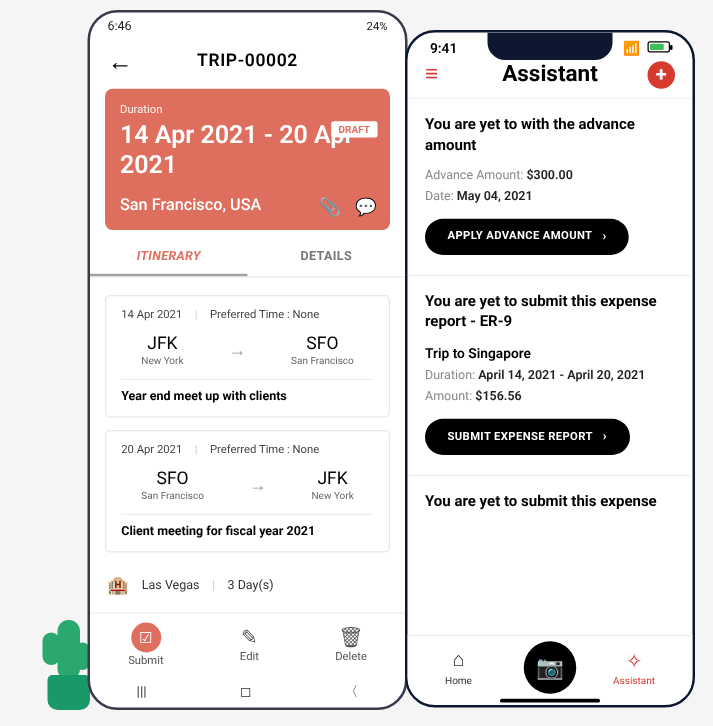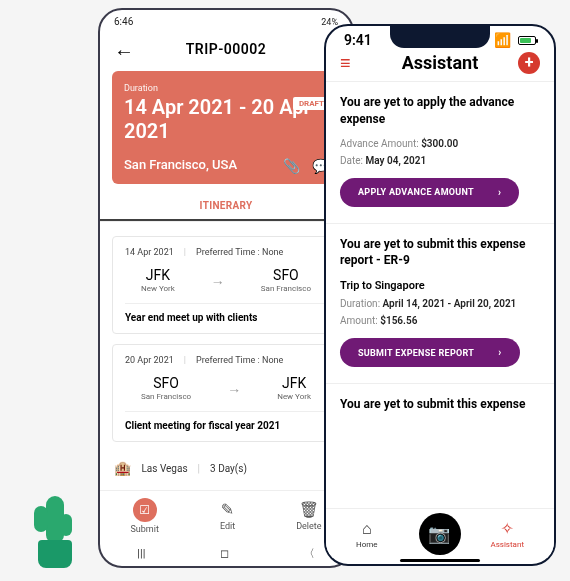--- a/index.html
+++ b/index.html
@@ -7,21 +7,21 @@
 
 
 .cactus { position: absolute; left: 28px; bottom: 5px; width: 50px; height: 80px; z-index: 0; }
 .cactus .trunk { position: absolute; left: 18px; top: 0; width: 18px; height: 48px; background: #2aa86e; border-radius: 9px; }
 .cactus .arm1 { position: absolute; left: 6px; top: 10px; width: 14px; height: 26px; background: #2aa86e; border-radius: 7px; }
 .cactus .arm2 { position: absolute; left: 32px; top: 18px; width: 12px; height: 22px; background: #2aa86e; border-radius: 6px; }
 .cactus .pot { position: absolute; left: 10px; top: 44px; width: 34px; height: 28px; background: #1a9968; border-radius: 4px 4px 8px 8px; }
 
 
 .phone { position: absolute; background: #fff; border-radius: 24px; overflow: hidden; }
-.phone1 { left: 70px; top: 8px; width: 256px; height: 560px; border: 2px solid #3a3a4a; z-index: 2; margin-left: 28px; }
+.phone1 { left: 70px; top: 8px; width: 256px; height: 560px; border: 2px solid #3a3a4a; z-index: 2; }
 .phone2 { left: 324px; top: 24px; width: 232px; height: 542px; border: 2px solid #0d1830; z-index: 3; }
 .notch { position: absolute; top: 0; left: 50%; transform: translateX(-50%); width: 100px; height: 22px; background: #0d1830; border-radius: 0 0 14px 14px; z-index: 10; }
 
 
 .statusbar { display: flex; justify-content: space-between; align-items: center; padding: 6px 14px; font-size: 10px; color: #222; }
 .statusbar .right { display: flex; gap: 3px; align-items: center; font-size: 9px; }
 
 
 .p1-header { display: flex; align-items: center; justify-content: center; padding: 8px 12px; position: relative; }
 .p1-header .back { position: absolute; left: 14px; font-size: 20px; }
@@ -31,21 +31,21 @@
 .trip-card { margin: 6px 12px; background: #de6f5e; color: #fff; border-radius: 6px; padding: 12px; position: relative; }
 .trip-card .dur-label { font-size: 9px; opacity: 0.9; }
 .trip-card .dates { font-size: 20px; font-weight: 600; margin-top: 2px; }
 .trip-card .city { font-size: 13px; font-weight: 500; margin-top: 14px; }
 .trip-card .badge { position: absolute; right: 10px; top: 26px; background: #fff; color: #de6f5e; font-size: 8px; font-weight: 700; padding: 2px 6px; border-radius: 2px; }
 .trip-card .icons { position: absolute; right: 10px; bottom: 10px; display: flex; gap: 12px; font-size: 14px; }
 
 
 .tabs { display: flex; margin-top: 8px; border-bottom: 1px solid #eee; }
 .tab { flex: 1; text-align: center; padding: 8px 0; font-size: 10px; font-weight: 700; color: #777; letter-spacing: 0.3px; }
-.tab.active { color: #de6f5e; border-bottom: 2px solid #404040; }
+.tab.active { color: #de6f5e; border-bottom: 2px solid #a3a3a3; font-style: italic; }
 
 
 .itin-content { padding: 4px 12px 0; }
 .itin-card { border: 1px solid #e6e6e6; border-radius: 4px; margin-top: 10px; padding: 10px 12px; }
 .itin-meta { display: flex; gap: 10px; font-size: 9px; color: #444; }
 .itin-meta .sep { color: #ccc; }
 .route { display: flex; align-items: center; justify-content: center; gap: 36px; margin: 10px 0; }
 .route .city { text-align: center; }
 .route .code { font-size: 14px; font-weight: 400; }
 .route .name { font-size: 8px; color: #666; margin-top: 1px; }
@@ -71,32 +71,32 @@
 .p2-header .menu { position: absolute; left: 14px; font-size: 18px; color: #d63a2f; }
 .p2-header .plus { position: absolute; right: 14px; width: 22px; height: 22px; background: #d63a2f; color: #fff; border-radius: 50%; display: flex; align-items: center; justify-content: center; font-size: 16px; font-weight: bold; }
 .p2-title { font-size: 18px; font-weight: 700; }
 
 .p2-content { height: calc(100% - 110px); overflow: hidden; }
 .p2-card { border-top: 1px solid #eee; padding: 12px 14px 16px; }
 .p2-card-title { font-size: 12px; font-weight: 700; margin-bottom: 10px; line-height: 1.4; }
 .p2-field { font-size: 10px; color: #888; margin-top: 6px; }
 .p2-field .val { color: #222; font-weight: 600; }
 .p2-subtitle { font-size: 11px; font-weight: 600; margin-top: 4px; margin-bottom: 4px; }
-.p2-btn { display: inline-flex; align-items: center; gap: 24px; background: #701a75; color: #fff; font-size: 9px; font-weight: 700; padding: 9px 18px; border-radius: 20px; margin-top: 12px; letter-spacing: 0.3px; }
+.p2-btn { display: inline-flex; align-items: center; gap: 8px; background: #000000; color: #fff; font-size: 9px; font-weight: 700; padding: 9px 18px; border-radius: 20px; margin-top: 12px; letter-spacing: 0.3px; }
 .p2-btn .chev { font-size: 10px; }
 
 
 .p2-nav { position: absolute; bottom: 6px; left: 0; right: 0; height: 50px; background: #fff; border-top: 1px solid #eee; display: flex; align-items: center; justify-content: space-between; padding: 0 30px; }
 .p2-nav .navbtn { display: flex; flex-direction: column; align-items: center; font-size: 8px; color: #333; gap: 2px; }
 .p2-nav .navbtn.active { color: #d63a2f; }
 .p2-nav .navbtn .icon { font-size: 16px; }
 .p2-nav .camera { width: 42px; height: 42px; background: #000; border-radius: 50%; display: flex; align-items: center; justify-content: center; color: #fff; font-size: 18px; position: absolute; left: 50%; transform: translateX(-50%); }
 .p2-handle { position: absolute; bottom: 2px; left: 50%; transform: translateX(-50%); width: 80px; height: 3px; background: #000; border-radius: 2px; }
 
-.ios-status { display: flex; justify-content: space-between; padding: 6px 18px 0; font-size: 14px; font-weight: 600; }
+.ios-status { display: flex; justify-content: space-between; padding: 6px 18px 0; font-size: 11px; font-weight: 600; }
 .battery { display: inline-block; width: 18px; height: 9px; border: 1px solid #000; border-radius: 2px; position: relative; margin-left: 3px; }
 .battery::after { content: ''; position: absolute; right: -3px; top: 2px; width: 2px; height: 4px; background: #000; border-radius: 1px; }
 .battery .fill { position: absolute; left: 1px; top: 1px; bottom: 1px; width: 70%; background: #3bc157; border-radius: 1px; }
 </style>
 </head>
 <body>
 
 <div class="cactus">
   <div class="trunk"></div>
     <div class="arm1"></div>
@@ -123,20 +123,21 @@
     <div class="city">San Francisco, USA</div>
     <span class="badge">DRAFT</span>
     <div class="icons">
       <span>📎</span>
       <span>💬</span>
     </div>
   </div>
 
   <div class="tabs">
     <div class="tab active">ITINERARY</div>
+    <div class="tab">DETAILS</div>
   </div>
 
   <div class="itin-content">
     <div class="itin-card">
       <div class="itin-meta">
         <span>14 Apr 2021</span>
         <span class="sep">|</span>
         <span>Preferred Time : None</span>
       </div>
       <div class="route">
@@ -213,21 +214,21 @@
   </div>
 
   <div class="p2-header">
     <span class="menu">≡</span>
     <span class="p2-title">Assistant</span>
     <span class="plus">+</span>
   </div>
 
   <div class="p2-content">
     <div class="p2-card">
-      <div class="p2-card-title">You are yet to apply the advance expense</div>
+      <div class="p2-card-title">You are yet to with the advance amount</div>
       <div class="p2-field"><span>Advance Amount:</span> <span class="val">$300.00</span></div>
       <div class="p2-field"><span>Date:</span> <span class="val">May 04, 2021</span></div>
       <div class="p2-btn">
         <span>APPLY ADVANCE AMOUNT</span>
         <span class="chev">›</span>
       </div>
     </div>
 
     <div class="p2-card">
       <div class="p2-card-title">You are yet to submit this expense report - ER-9</div>

